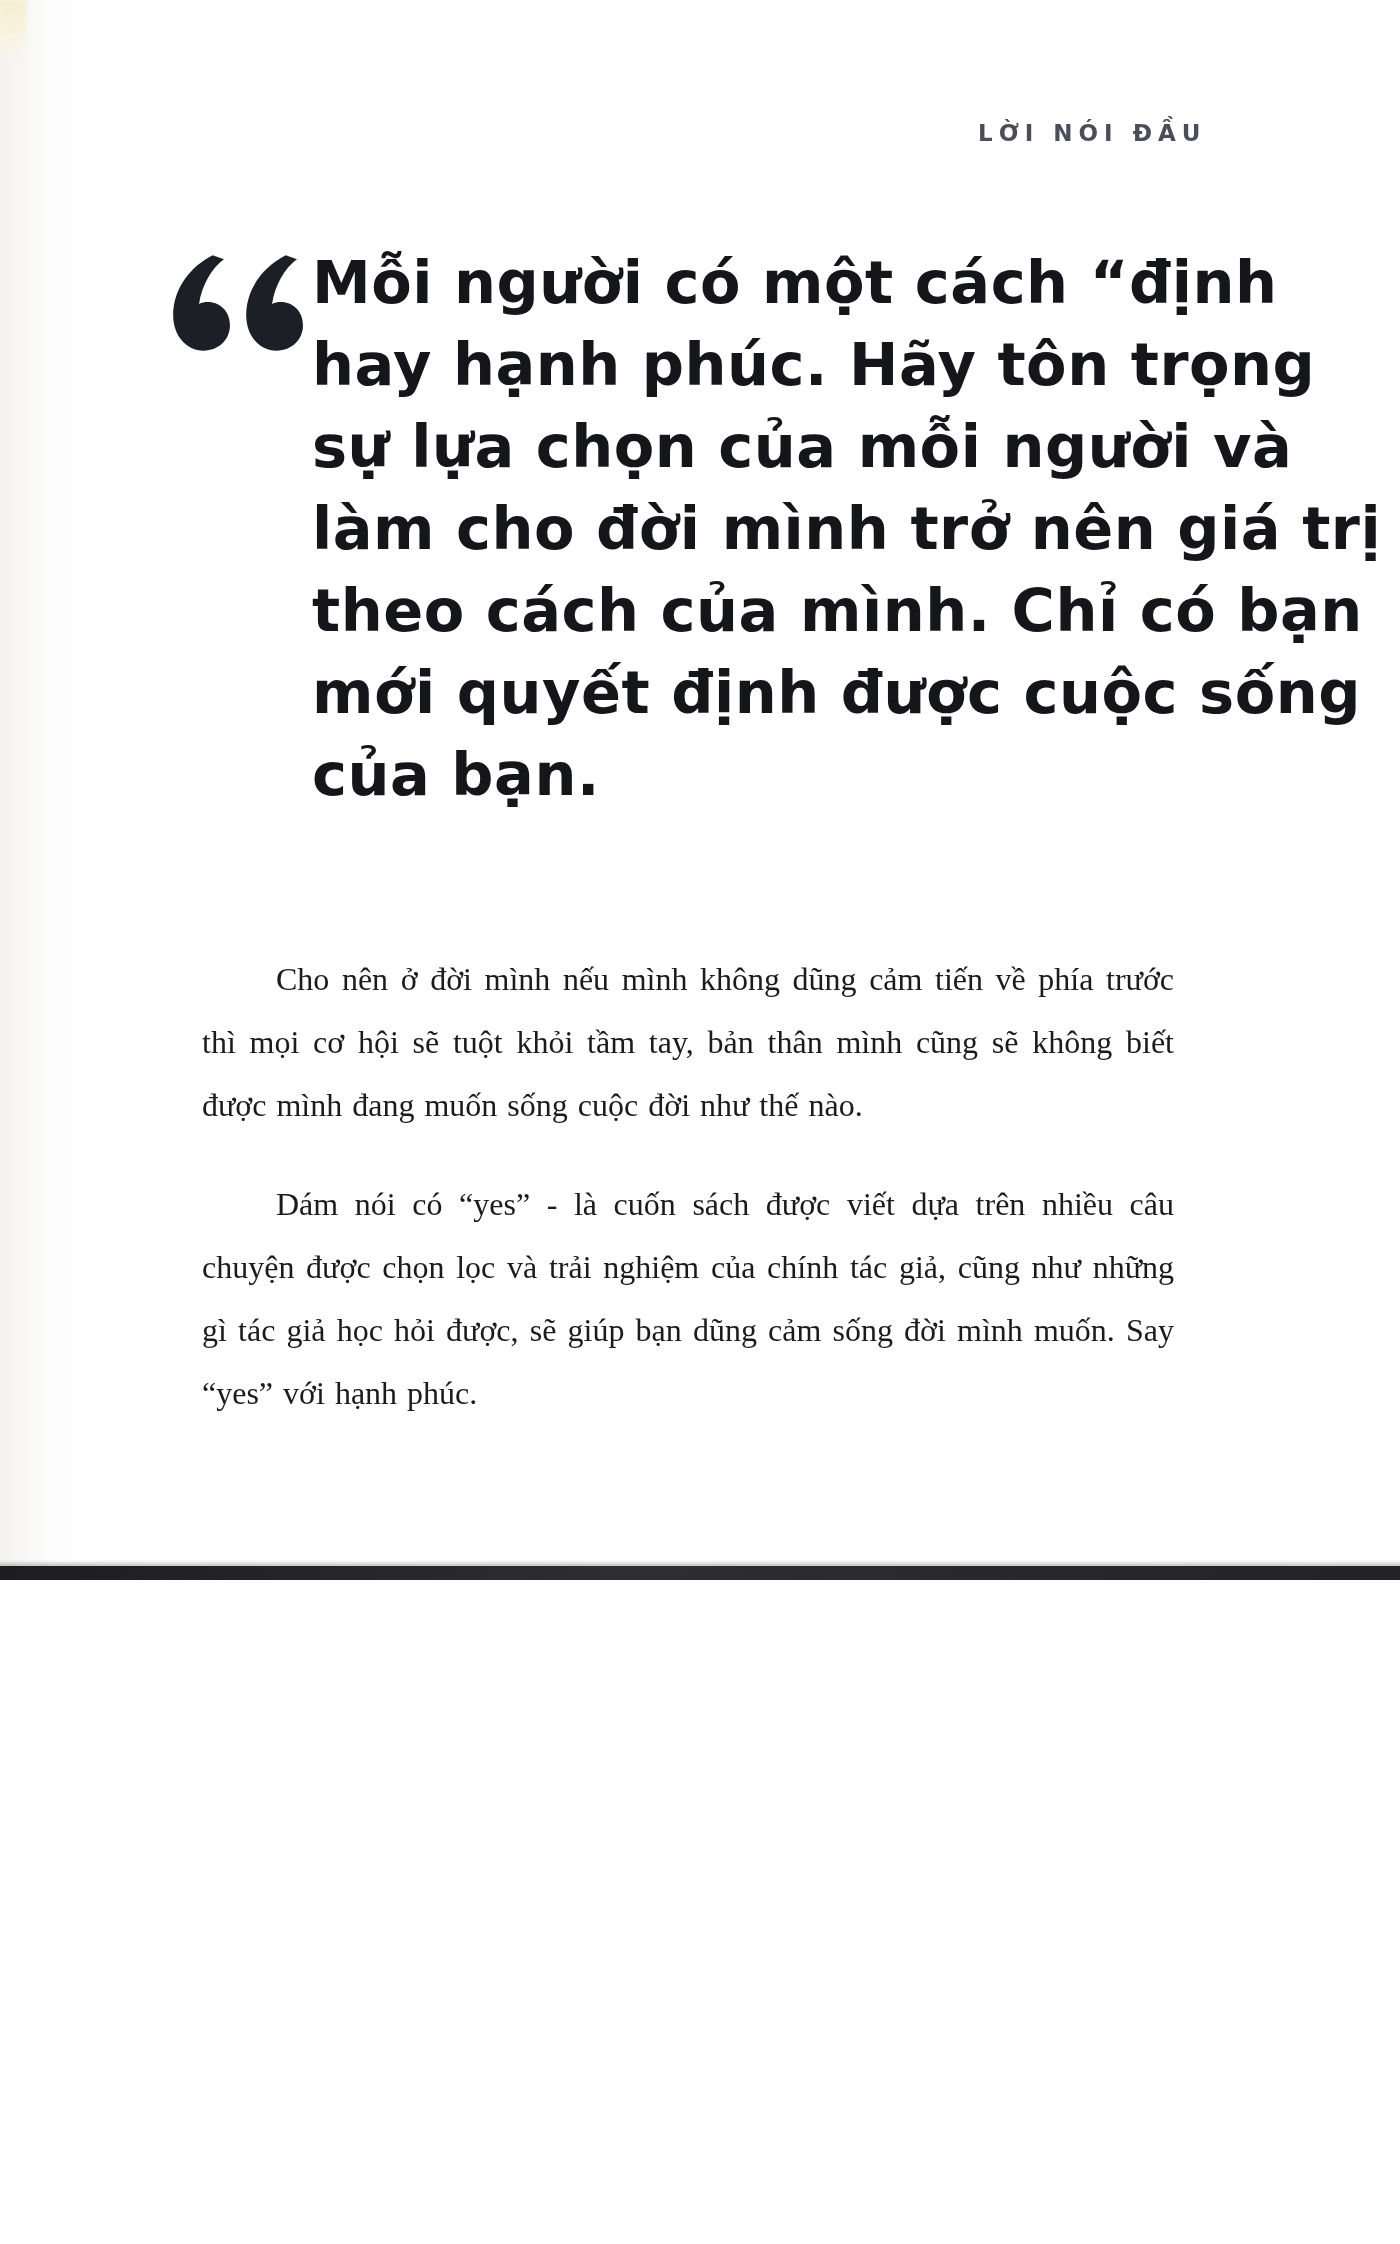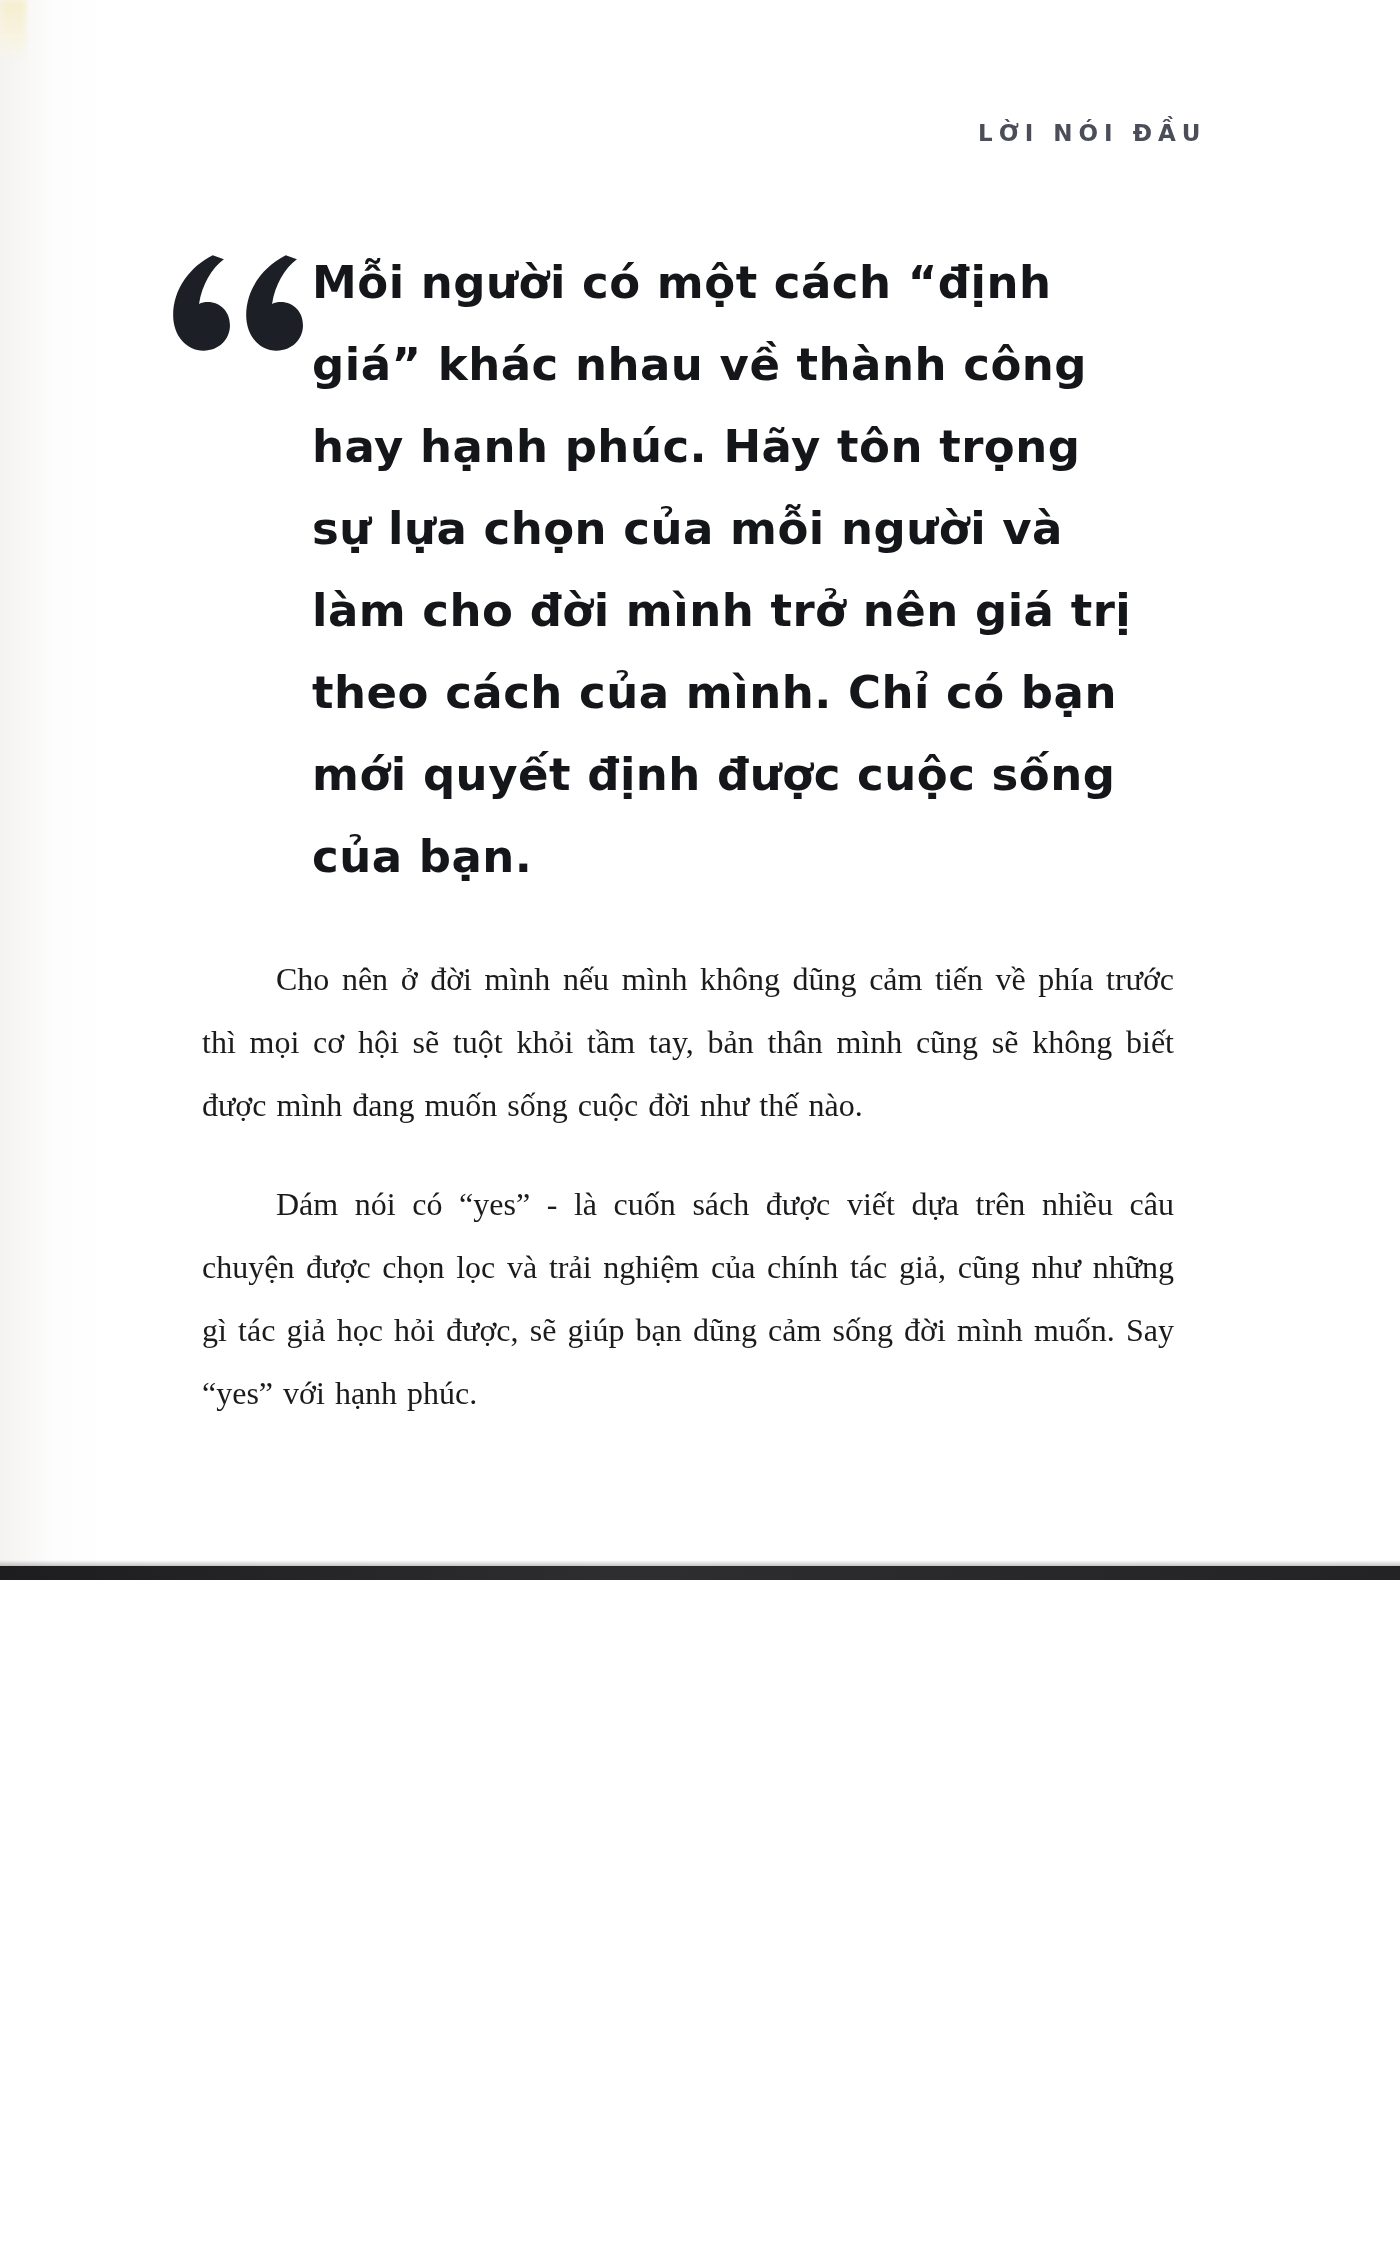--- a/index.html
+++ b/index.html
@@ -57,21 +57,21 @@
   .quote-mark svg { width: 100%; height: 100%; display: block; }
   .quote-block {
     position: absolute;
     top: 242px;
     left: 312px;
     width: 860px;
   }
   .quote-line {
     font-family: "DejaVu Sans", sans-serif;
     font-weight: 700;
-    font-size: 45px;
+    font-size: 59px;
     line-height: 82px;
     color: #15161a;
     letter-spacing: 0.5px;
     white-space: nowrap;
   }
   
   .body-copy {
     position: absolute;
     top: 948px;
     left: 202px;
@@ -112,21 +112,20 @@
     <svg viewBox="0 0 140 100" xmlns="http://www.w3.org/2000/svg" aria-hidden="true">
       <g fill="currentColor">
         <path d="M50,2 C28,13 11,35 11,61 C11,81 24,96 41,96 C56,96 67,85 67,71 C67,58 58,48 45,48 C42,48 39,48.6 36.5,50 C39.5,31 49,15 61,6 Z"></path>
         <path d="M122,2 C100,13 83,35 83,61 C83,81 96,96 113,96 C128,96 139,85 139,71 C139,58 130,48 117,48 C114,48 111,48.6 108.5,50 C111.5,31 121,15 133,6 Z"></path>
       </g>
     </svg>
   </div>
 
   <div class="quote-block">
     <div class="quote-line">Mỗi người có một cách “định</div>
-    <div class="quote-line">giá” khác nhau về thành công</div>
     <div class="quote-line">hay hạnh phúc. Hãy tôn trọng</div>
     <div class="quote-line">sự lựa chọn của mỗi người và</div>
     <div class="quote-line">làm cho đời mình trở nên giá trị</div>
     <div class="quote-line">theo cách của mình. Chỉ có bạn</div>
     <div class="quote-line">mới quyết định được cuộc sống</div>
     <div class="quote-line">của bạn.</div>
   </div>
 
   <div class="body-copy">
     <p class="body-paragraph">Cho nên ở đời mình nếu mình không dũng cảm tiến về phía trước thì mọi cơ hội sẽ tuột khỏi tầm tay, bản thân mình cũng sẽ không biết được mình đang muốn sống cuộc đời như thế nào.</p>

